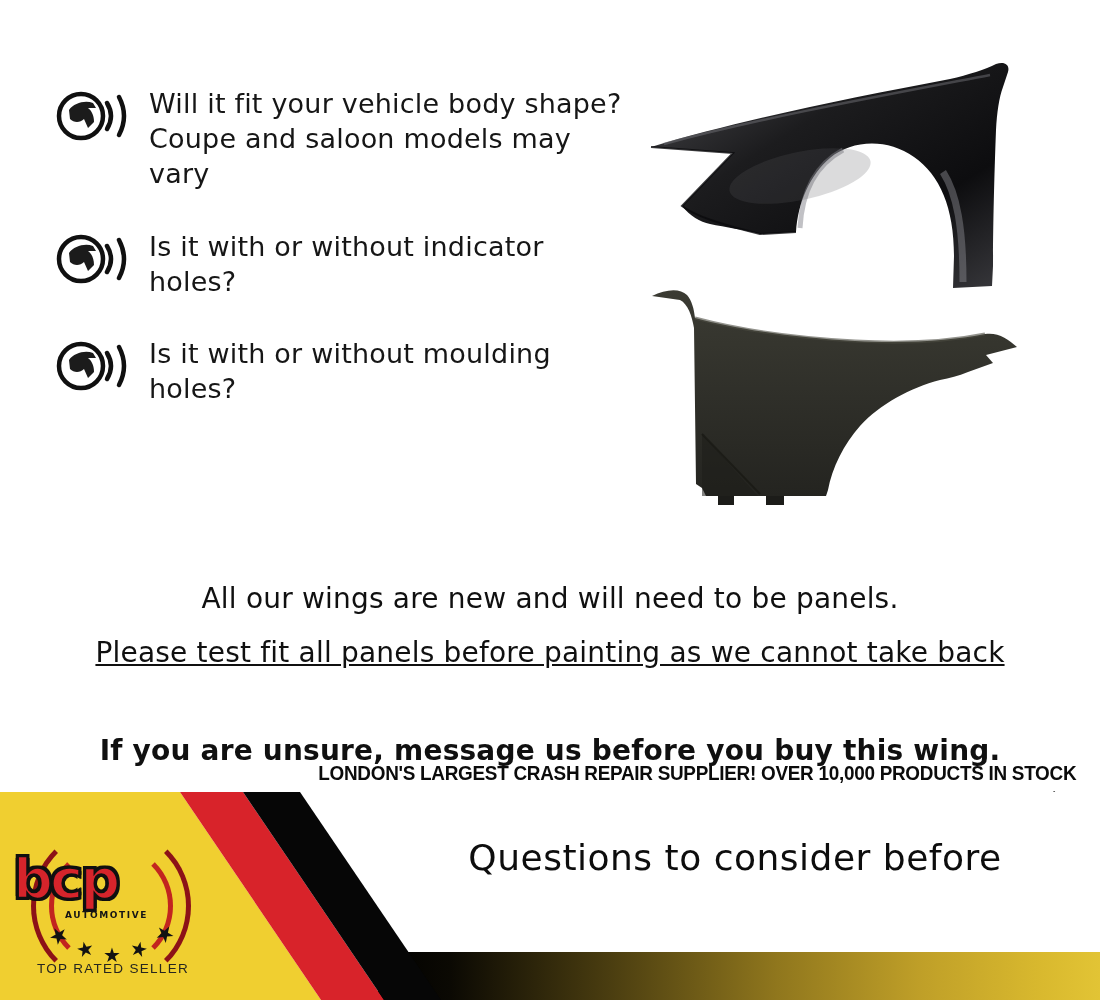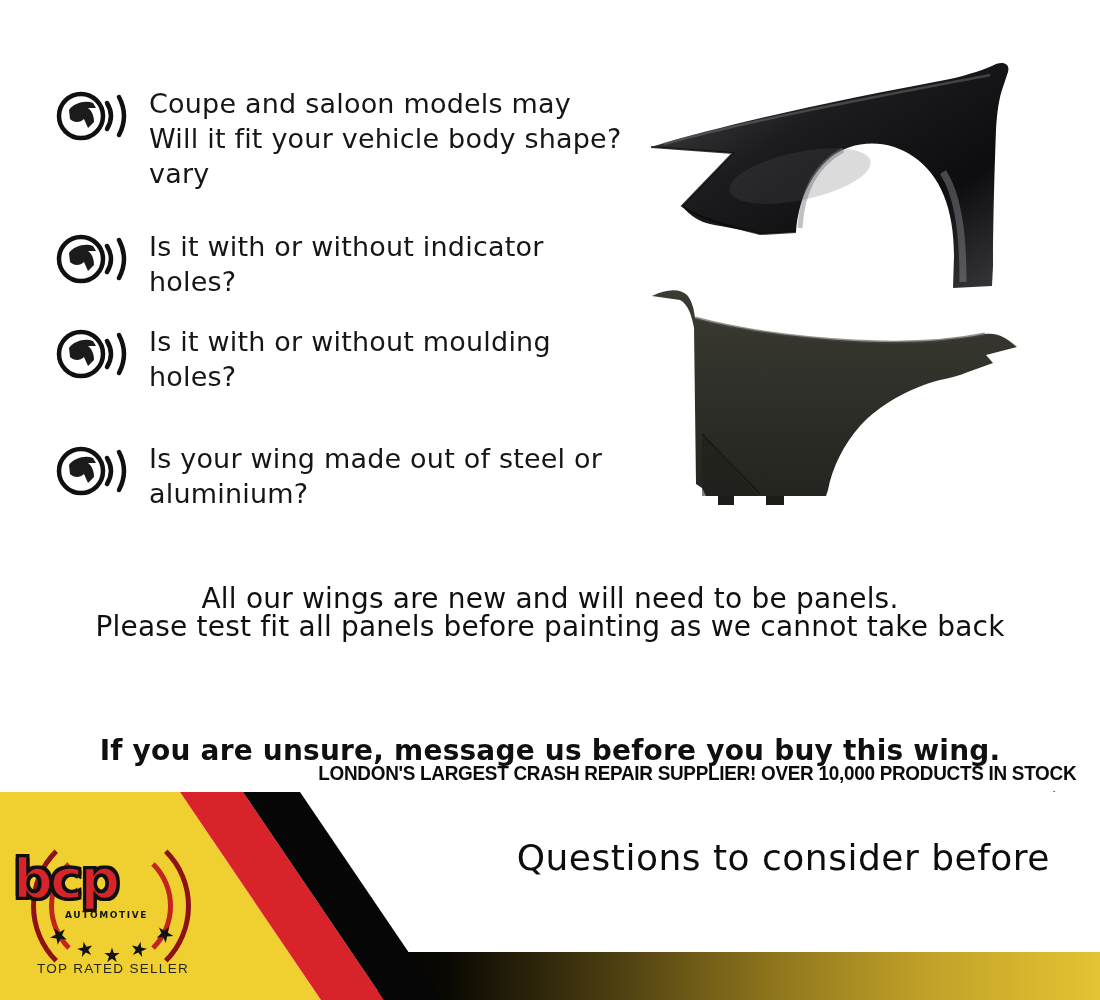--- a/index.html
+++ b/index.html
@@ -12,21 +12,21 @@
   .blines{font-size:27px;line-height:35px;letter-spacing:.2px;color:#161616;}
 
   
   .fender{position:absolute;}
   .f1{left:650px;top:58px;}
   .f2{left:640px;top:284px;}
 
   
   .mid{position:absolute;left:0;right:0;text-align:center;font-size:28px;letter-spacing:.2px;color:#101010;}
   .mid.m1{top:582px;}
-  .mid.m2a{top:610px;}
+  .mid.m2a{top:636px;text-decoration:underline;}
   .mid.m2b{top:662px;}
   .mid.m3{top:734px;font-weight:bold;}
 
   
   .stock{position:absolute;top:761px;right:24px;white-space:nowrap;
          font-family:"Liberation Sans",sans-serif;font-weight:bold;font-size:21px;
          letter-spacing:-.3px;color:#0b0b0b;transform:scaleX(.9);transform-origin:100% 50%;}
   .goldbar{position:absolute;left:385px;top:792px;width:676px;height:11px;
            background:linear-gradient(90deg,#edcb3e 0%,#e2c139 28%,#a88b24 55%,#453908 80%,#000 96%);}
   .goldhook{position:absolute;left:1054px;top:791px;width:72px;height:13px;background:#000;
@@ -34,21 +34,21 @@
 
   
   .bottom{position:absolute;left:0;top:792px;width:1100px;height:208px;background:#ffffff;}
   .bgrad{position:absolute;left:378px;right:0;top:160px;height:48px;
          background:linear-gradient(90deg,#000 0%,#0b0903 10%,#4a3d10 32%,#8f761d 55%,#bf9f28 75%,#d9b92e 92%,#e2c435 100%);}
   .stripe{position:absolute;left:0;top:0;width:100%;height:100%;}
   .sy{background:#f0cf30;clip-path:polygon(0 0,180px 0,321px 208px,0 208px);}
   .sr{background:#d8232a;clip-path:polygon(180px 0,243px 0,384px 208px,321px 208px);}
   .sb{background:#060606;clip-path:polygon(243px 0,300px 0,441px 208px,384px 208px);}
 
-  .headline{position:absolute;left:420px;top:46px;width:630px;text-align:right;
+  .headline{position:absolute;left:420px;top:46px;width:630px;text-align:center;
             font-size:36px;line-height:39px;letter-spacing:.5px;color:#0d0d0d;}
 
   
   .logo{position:absolute;left:13px;top:42px;width:200px;height:162px;}
   .ring{position:absolute;border-radius:50%;border-style:solid;border-color:transparent;}
   .ring.outer{left:18px;top:-8px;width:150px;height:150px;border-width:5px;
               border-left-color:#8c1217;border-right-color:#8c1217;}
   .ring.inner{left:36px;top:10px;width:114px;height:114px;border-width:5px;
               border-left-color:#c2251f;border-right-color:#c2251f;}
   .brand{position:absolute;left:0;right:0;top:12px;font-size:56px;font-weight:bold;
@@ -66,64 +66,52 @@
 <div class="canvas">
 
   <div class="bullet" style="top:86px;">
     <svg class="bicon" width="84" height="56" viewBox="0 0 84 56">
       <circle cx="26" cy="28" r="22" fill="#ffffff" stroke="#101010" stroke-width="4.5"></circle>
       <path d="M14,22 C19,15 30,12 38,15 L41,20 L33,20 C37,23 39,28 39,34 L33,40 L29,31 C25,35 19,35 15,31 Z" fill="#1b1b1b"></path>
       <path d="M52,15 Q60,28 52,41" fill="none" stroke="#101010" stroke-width="4.5" stroke-linecap="round"></path>
       <path d="M64,9 Q74,28 64,47" fill="none" stroke="#101010" stroke-width="4.5" stroke-linecap="round"></path>
     </svg>
     <div class="blines">
+      <div>Will it fit your vehicle body shape?</div>
       <div>Coupe and saloon models may</div>
-      <div>Will it fit your vehicle body shape?</div>
       <div>vary</div>
     </div>
   </div>
 
   <div class="bullet" style="top:229px;">
     <svg class="bicon" width="84" height="56" viewBox="0 0 84 56">
       <circle cx="26" cy="28" r="22" fill="#ffffff" stroke="#101010" stroke-width="4.5"></circle>
       <path d="M14,22 C19,15 30,12 38,15 L41,20 L33,20 C37,23 39,28 39,34 L33,40 L29,31 C25,35 19,35 15,31 Z" fill="#1b1b1b"></path>
       <path d="M52,15 Q60,28 52,41" fill="none" stroke="#101010" stroke-width="4.5" stroke-linecap="round"></path>
       <path d="M64,9 Q74,28 64,47" fill="none" stroke="#101010" stroke-width="4.5" stroke-linecap="round"></path>
     </svg>
     <div class="blines">
       <div>Is it with or without indicator</div>
       <div>holes?</div>
     </div>
   </div>
 
-  <div class="bullet" style="top:324px;">
+  <div class="bullet" style="top:336px;">
     <svg class="bicon" width="84" height="56" viewBox="0 0 84 56">
       <circle cx="26" cy="28" r="22" fill="#ffffff" stroke="#101010" stroke-width="4.5"></circle>
       <path d="M14,22 C19,15 30,12 38,15 L41,20 L33,20 C37,23 39,28 39,34 L33,40 L29,31 C25,35 19,35 15,31 Z" fill="#1b1b1b"></path>
       <path d="M52,15 Q60,28 52,41" fill="none" stroke="#101010" stroke-width="4.5" stroke-linecap="round"></path>
       <path d="M64,9 Q74,28 64,47" fill="none" stroke="#101010" stroke-width="4.5" stroke-linecap="round"></path>
     </svg>
     <div class="blines">
       <div>Is it with or without moulding</div>
       <div>holes?</div>
     </div>
   </div>
 
-  <div class="bullet" style="top:441px;">
-    <svg class="bicon" width="84" height="56" viewBox="0 0 84 56">
-      <circle cx="26" cy="28" r="22" fill="#ffffff" stroke="#101010" stroke-width="4.5"></circle>
-      <path d="M14,22 C19,15 30,12 38,15 L41,20 L33,20 C37,23 39,28 39,34 L33,40 L29,31 C25,35 19,35 15,31 Z" fill="#1b1b1b"></path>
-      <path d="M52,15 Q60,28 52,41" fill="none" stroke="#101010" stroke-width="4.5" stroke-linecap="round"></path>
-      <path d="M64,9 Q74,28 64,47" fill="none" stroke="#101010" stroke-width="4.5" stroke-linecap="round"></path>
-    </svg>
-    <div class="blines">
-      <div>Is your wing made out of steel or</div>
-      <div>aluminium?</div>
-    </div>
-  </div>
 
   <div class="fender f1">
     <svg width="368" height="234" viewBox="0 0 368 234">
       <defs>
         <linearGradient id="g1" x1="0" y1="0" x2="1" y2="1">
           <stop offset="0" stop-color="#4a4a4e"></stop>
           <stop offset="0.35" stop-color="#1c1c1e"></stop>
           <stop offset="0.7" stop-color="#0d0d0f"></stop>
           <stop offset="1" stop-color="#39393d"></stop>
         </linearGradient>

